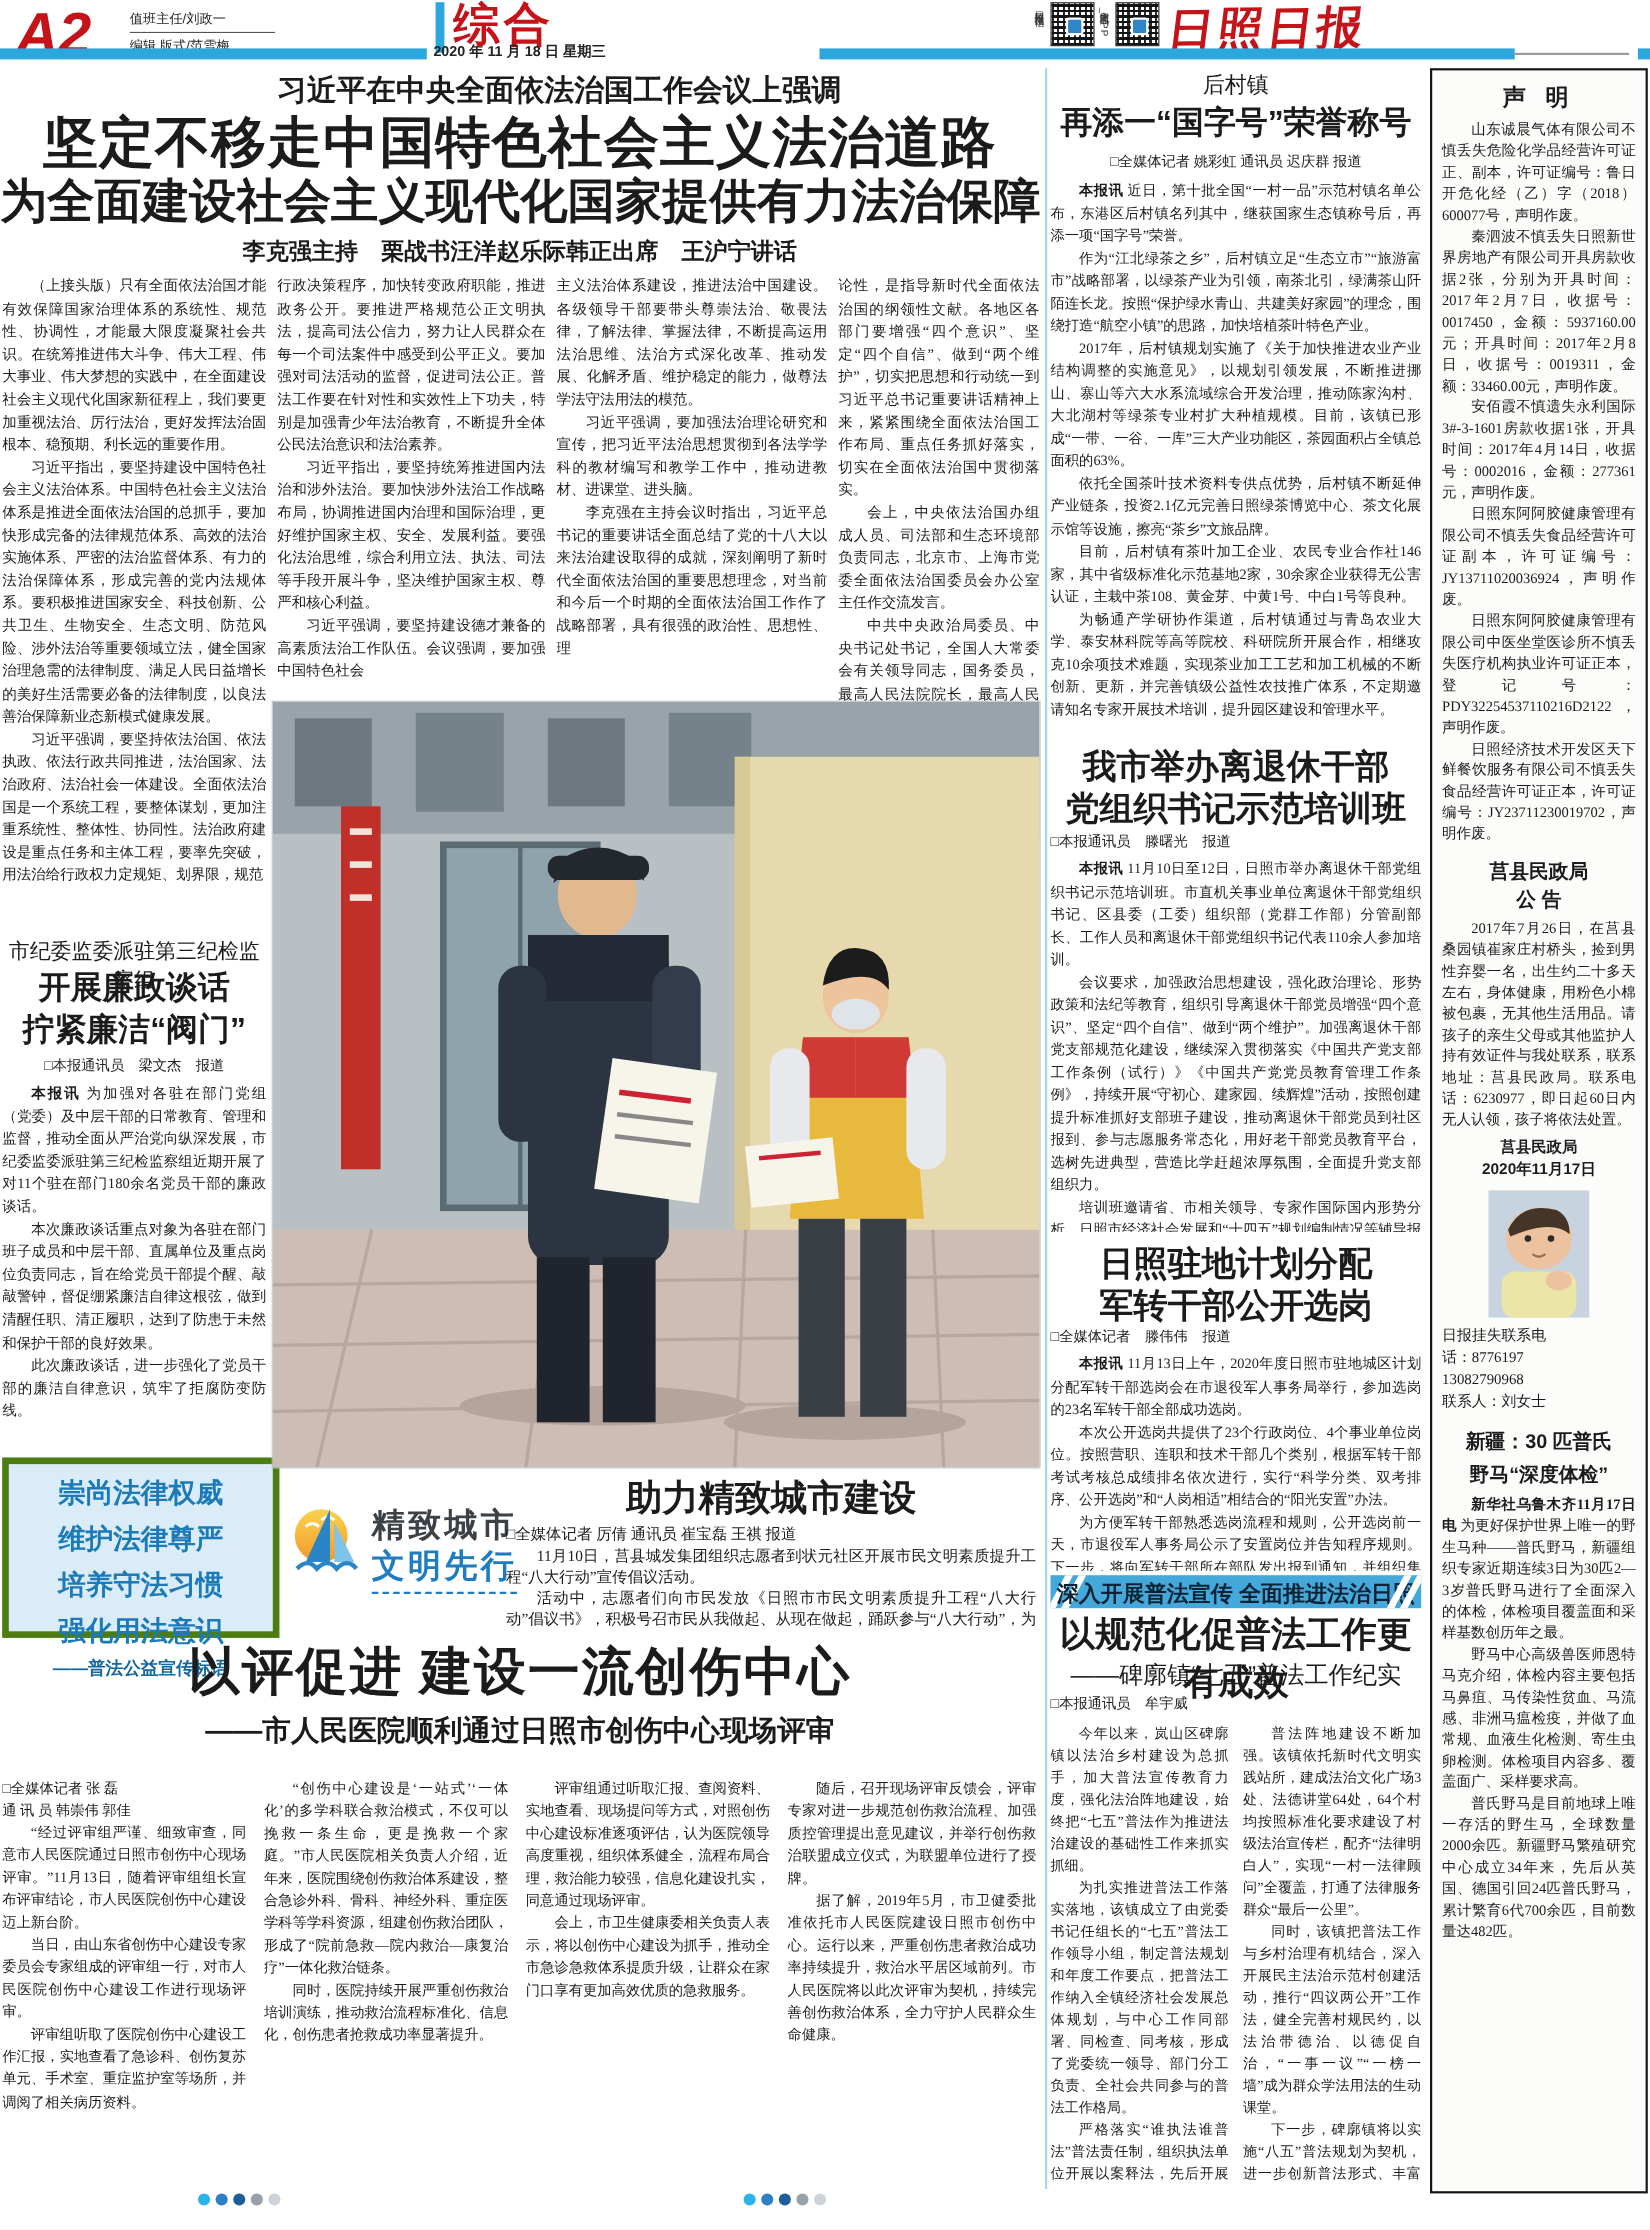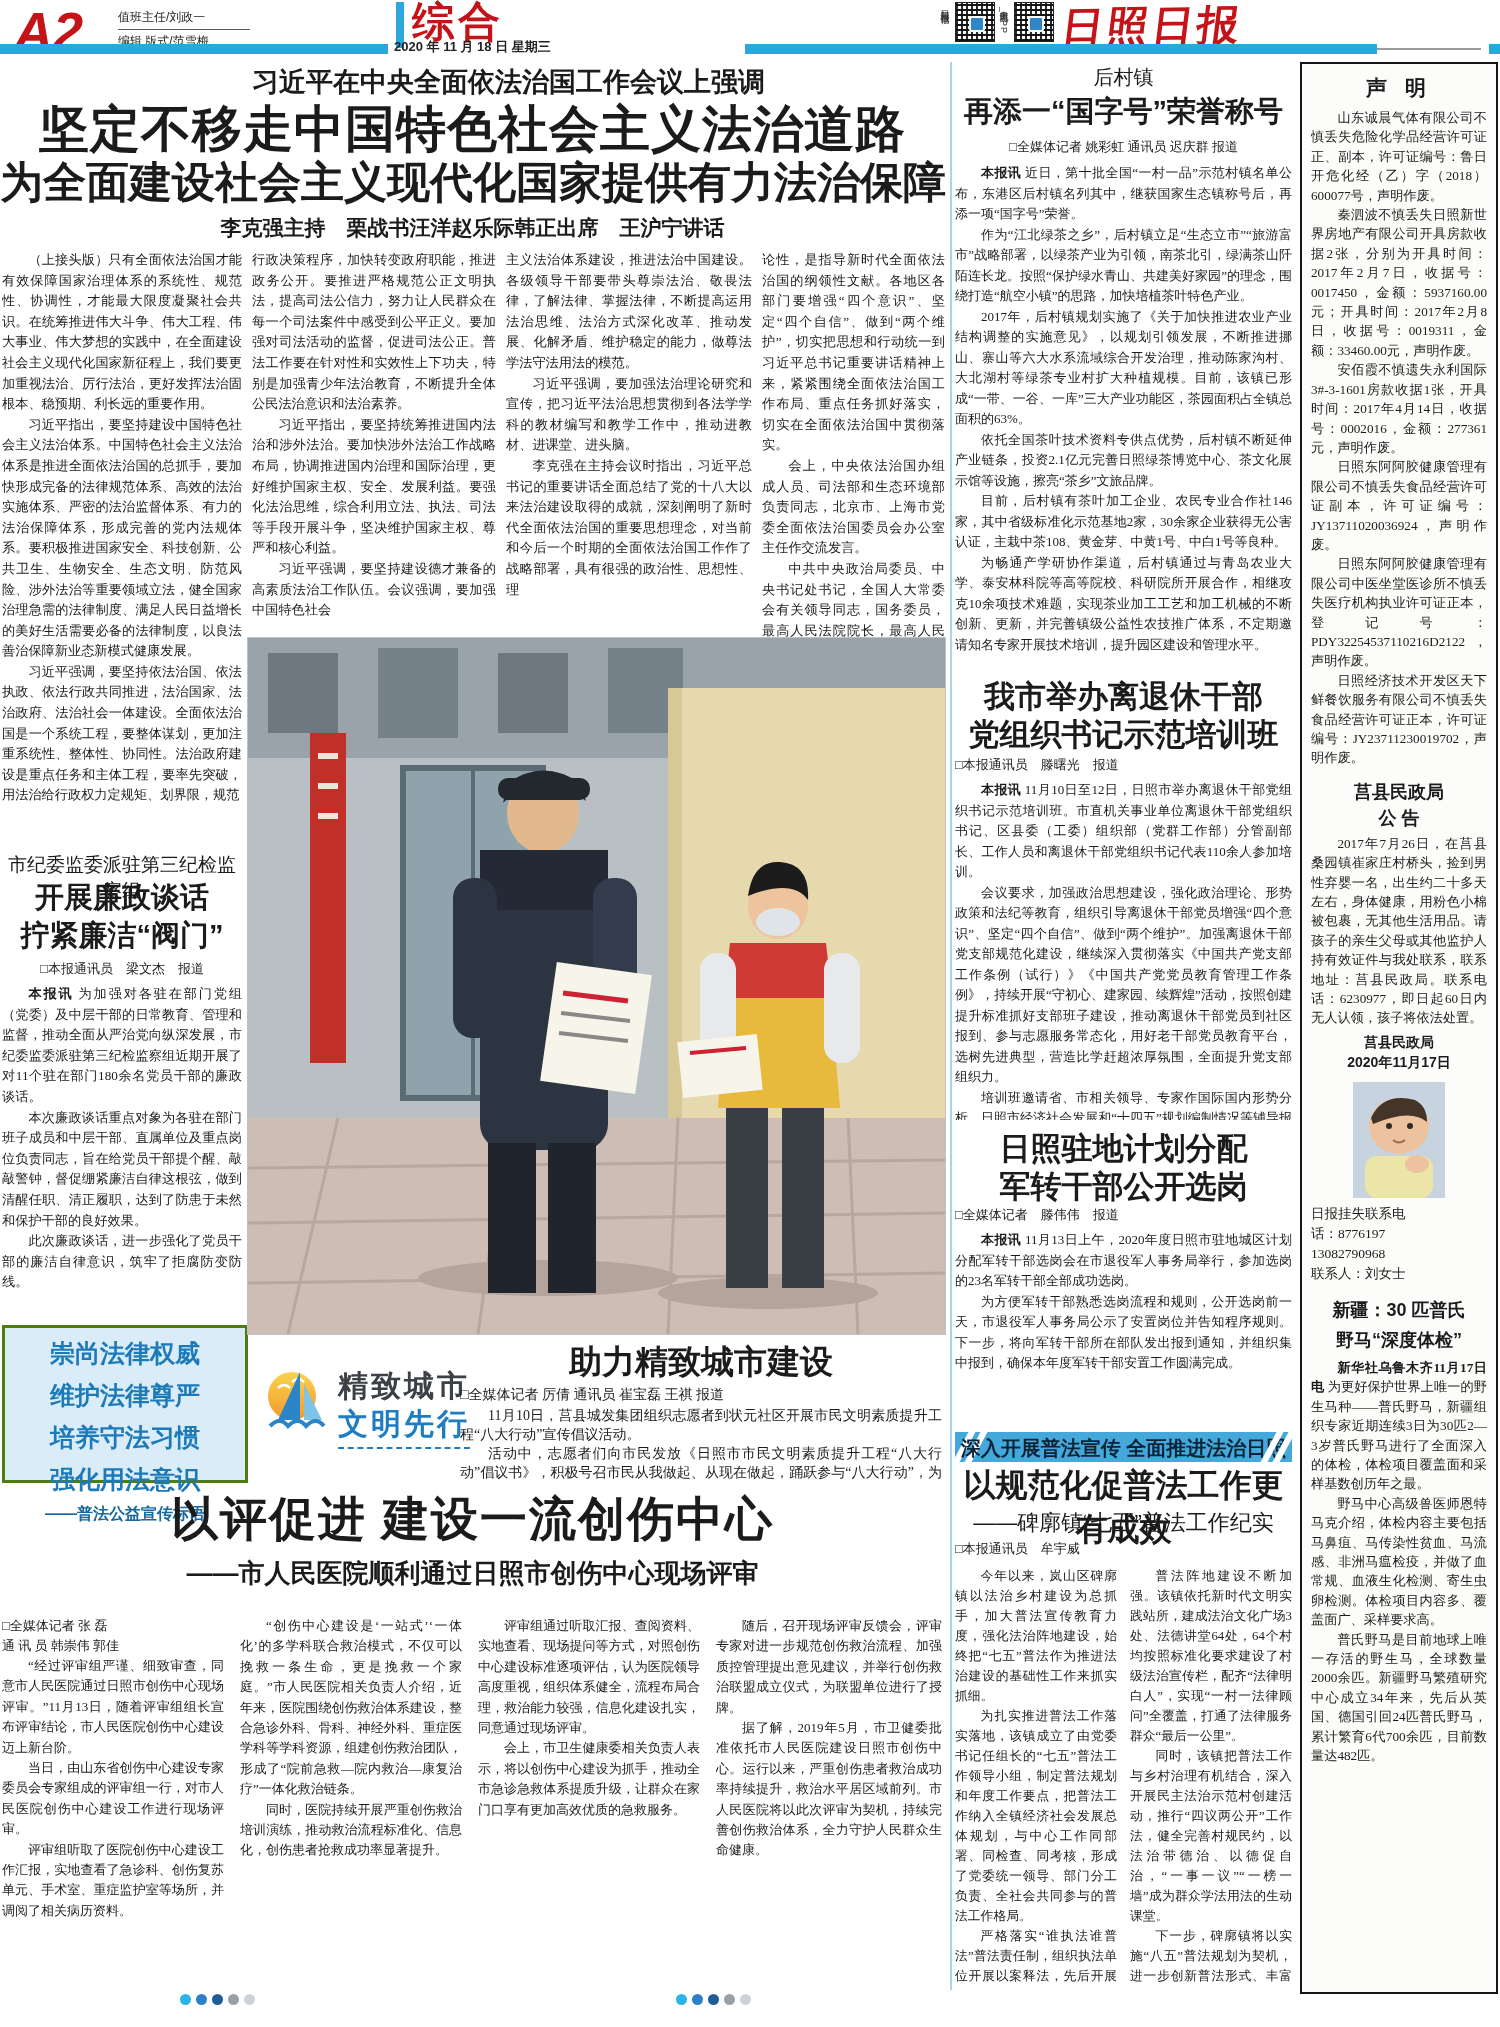--- a/index.html
+++ b/index.html
@@ -48,21 +48,21 @@
   .mc4{left:762px;top:250px;width:183px;height:584px;}
 
   
   .lz-kicker{left:0;top:852px;width:244px;font:500 19px "Liberation Sans",sans-serif;}
   .lz-h1{left:0;top:878px;width:244px;font:700 29px "Liberation Sans",sans-serif;}
   .lz-h2{left:0;top:916px;width:244px;font:700 29px "Liberation Sans",sans-serif;}
   .lz-byline{left:0;top:960px;width:244px;}
   .lz-body{left:2px;top:984px;width:240px;height:332px;}
 
   
-  .slogan{left:2px;top:1325px;width:240px;height:152px;background:#d9ecf8;border:3px solid #4d7c0f;}
+  .slogan{left:2px;top:1325px;width:240px;height:152px;background:#d9ecf8;border:6px solid #4d7c0f;}
   .slogan .line{margin-top:9px;text-align:center;font:700 25px "Liberation Sans",sans-serif;color:#1d7ab8;}
   .slogan .src{margin-top:8px;text-align:center;font:700 16px "Liberation Sans",sans-serif;color:#16689e;}
 
   
   .photo{left:248px;top:638px;width:697px;height:696px;outline:1px solid #b9c4ca;}
   .cap-title{left:460px;top:1340px;width:482px;font:700 33px "Liberation Sans",sans-serif;}
   .cap-byline{left:460px;top:1386px;width:482px;font-size:14px;}
   .cap-body{left:460px;top:1406px;width:482px;height:74px;font-size:14px;line-height:19px;}
   .logo-icon{left:266px;top:1366px;}
   .logo-t1{left:338px;top:1366px;font:700 30px "Liberation Sans",sans-serif;color:#3c4147;letter-spacing:3px;}
@@ -319,20 +319,21 @@
       <p><b>本报讯</b> 11月10日至12日，日照市举办离退休干部党组织书记示范培训班。市直机关事业单位离退休干部党组织书记、区县委（工委）组织部（党群工作部）分管副部长、工作人员和离退休干部党组织书记代表110余人参加培训。</p>
       <p>会议要求，加强政治思想建设，强化政治理论、形势政策和法纪等教育，组织引导离退休干部党员增强“四个意识”、坚定“四个自信”、做到“两个维护”。加强离退休干部党支部规范化建设，继续深入贯彻落实《中国共产党支部工作条例（试行）》《中国共产党党员教育管理工作条例》，持续开展“守初心、建家园、续辉煌”活动，按照创建提升标准抓好支部班子建设，推动离退休干部党员到社区报到、参与志愿服务常态化，用好老干部党员教育平台，选树先进典型，营造比学赶超浓厚氛围，全面提升党支部组织力。</p>
       <p>培训班邀请省、市相关领导、专家作国际国内形势分析、日照市经济社会发展和“十四五”规划编制情况等辅导报告，组织离退休干部党组织书记进行述职和典型交流，参观五莲县白鹭湾田园综合体。</p>
     </div>
 
   <div class="abs rc vt-h1 center">日照驻地计划分配</div>
   <div class="abs rc vt-h2 center">军转干部公开选岗</div>
   <div class="abs rc vt-byline byline">□全媒体记者　滕伟伟　报道</div>
   <div class="abs rc body vt-body">
       <p><b>本报讯</b> 11月13日上午，2020年度日照市驻地城区计划分配军转干部选岗会在市退役军人事务局举行，参加选岗的23名军转干部全部成功选岗。</p>
+      <p>本次公开选岗共提供了23个行政岗位、4个事业单位岗位。按照营职、连职和技术干部几个类别，根据军转干部考试考核总成绩排名依次进行，实行“科学分类、双考排序、公开选岗”和“人岗相适”相结合的“阳光安置”办法。</p>
       <p>为方便军转干部熟悉选岗流程和规则，公开选岗前一天，市退役军人事务局公示了安置岗位并告知程序规则。下一步，将向军转干部所在部队发出报到通知，并组织集中报到，确保本年度军转干部安置工作圆满完成。</p>
     </div>
 
   <div class="abs banner">
     <span class="slash s1"></span>
     <span class="slash s2"></span>
     <span class="txt">深入开展普法宣传 全面推进法治日照建设</span>
     <span class="slash s3"></span>
     <span class="slash s4"></span>
   </div>

